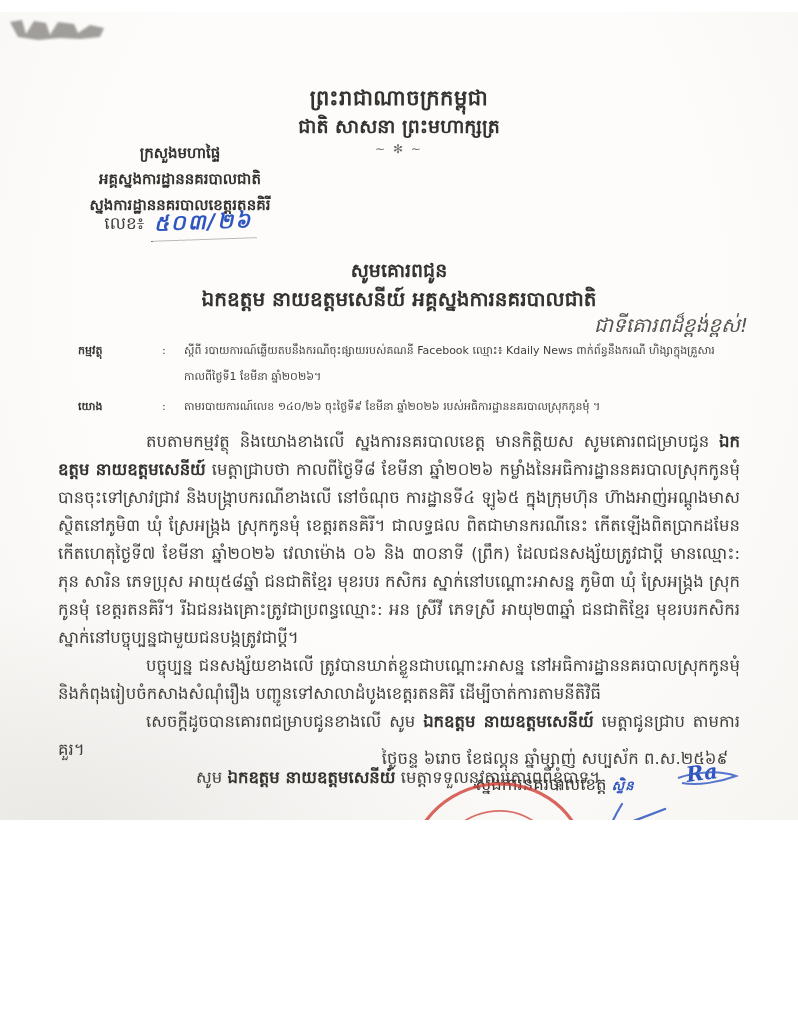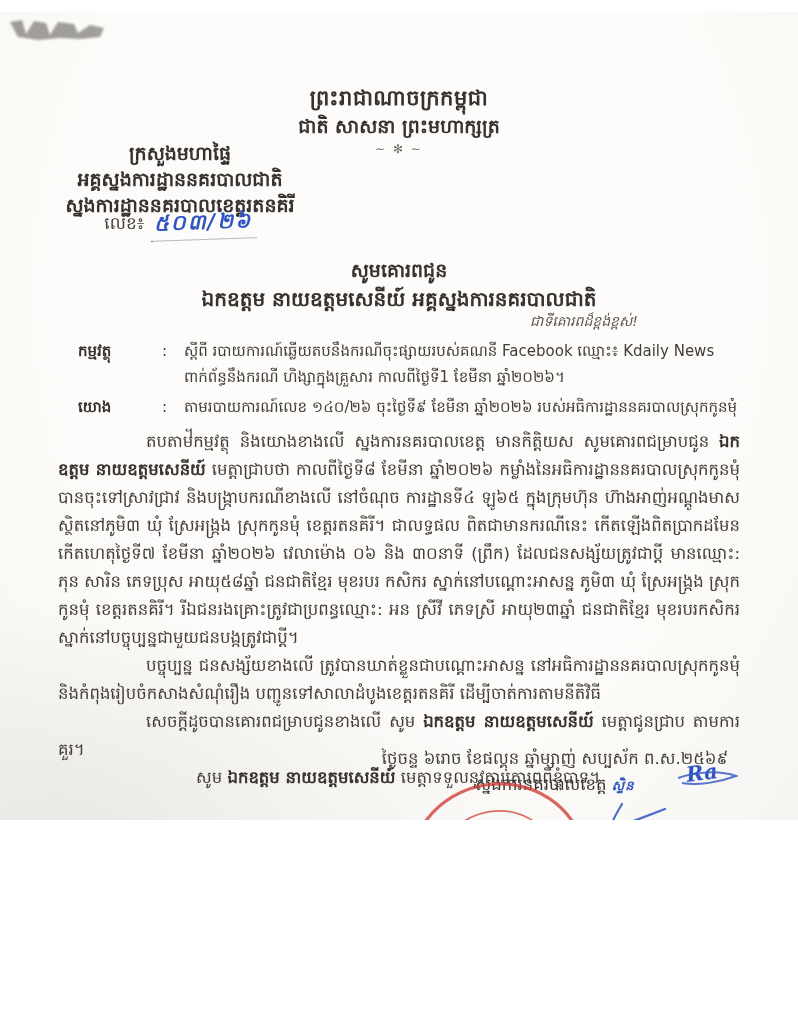--- a/index.html
+++ b/index.html
@@ -10,30 +10,30 @@
       radial-gradient(ellipse at 50% 35%, #fdfcfa 55%, #f6f5f2 100%);
     font-family:"DejaVu Sans", sans-serif;
     color:#403c39;
   }
   .abs{position:absolute;}
   .b{font-weight:bold;color:#36322f;}
   .center{text-align:center;}
   .kingdom{left:0;right:0;top:72px;font-size:21px;letter-spacing:.5px;}
   .motto{left:0;right:0;top:102px;font-size:19px;}
   .ornament{left:0;right:0;top:130px;font-size:12px;color:#6e6a66;letter-spacing:2px;}
-  .letterhead{left:30px;top:128px;width:300px;text-align:center;line-height:26px;font-size:19px;}
+  .letterhead{left:30px;top:128px;width:300px;text-align:center;line-height:26px;font-size:15px;}
   .numline{left:30px;top:196px;width:300px;text-align:center;font-size:17px;}
   .numvalue{
     display:inline-block;color:#2f55c0;font-size:21px;font-style:italic;font-weight:bold;
     letter-spacing:2px;border-bottom:1.5px dotted #7a7672;transform:rotate(-2deg);padding:0 4px;
   }
   .salutation{left:0;right:0;top:246px;font-size:19px;}
   .addressee{left:0;right:0;top:274px;font-size:20px;}
-  .honorific{left:420px;top:300px;width:328px;text-align:center;font-style:italic;font-size:14px;color:#57524e;}
-  .ref-table{left:78px;top:326px;width:662px;font-size:15px;line-height:26px;}
+  .honorific{left:420px;top:300px;width:328px;text-align:right;font-style:italic;font-size:20px;color:#57524e;}
+  .ref-table{left:78px;top:326px;width:662px;font-size:11px;line-height:26px;}
   .ref-row{display:grid;grid-template-columns:78px 16px 1fr;column-gap:6px;margin-bottom:4px;}
   .ref-label{font-weight:bold;color:#36322f;}
   .body-block{left:58px;top:416px;width:682px;font-size:16.5px;line-height:28px;text-align:justify;}
   .body-block p{margin:0;text-indent:88px;}
   .body-block p.deep{text-indent:138px;}
   .sig-block{left:340px;top:734px;width:430px;text-align:center;font-size:16.5px;line-height:26px;}
   .ra-init{
     position:absolute;left:686px;top:748px;color:#2f55c0;font-size:21px;font-weight:bold;
     font-style:italic;transform:rotate(-8deg);font-family:"DejaVu Serif", serif;
   }

